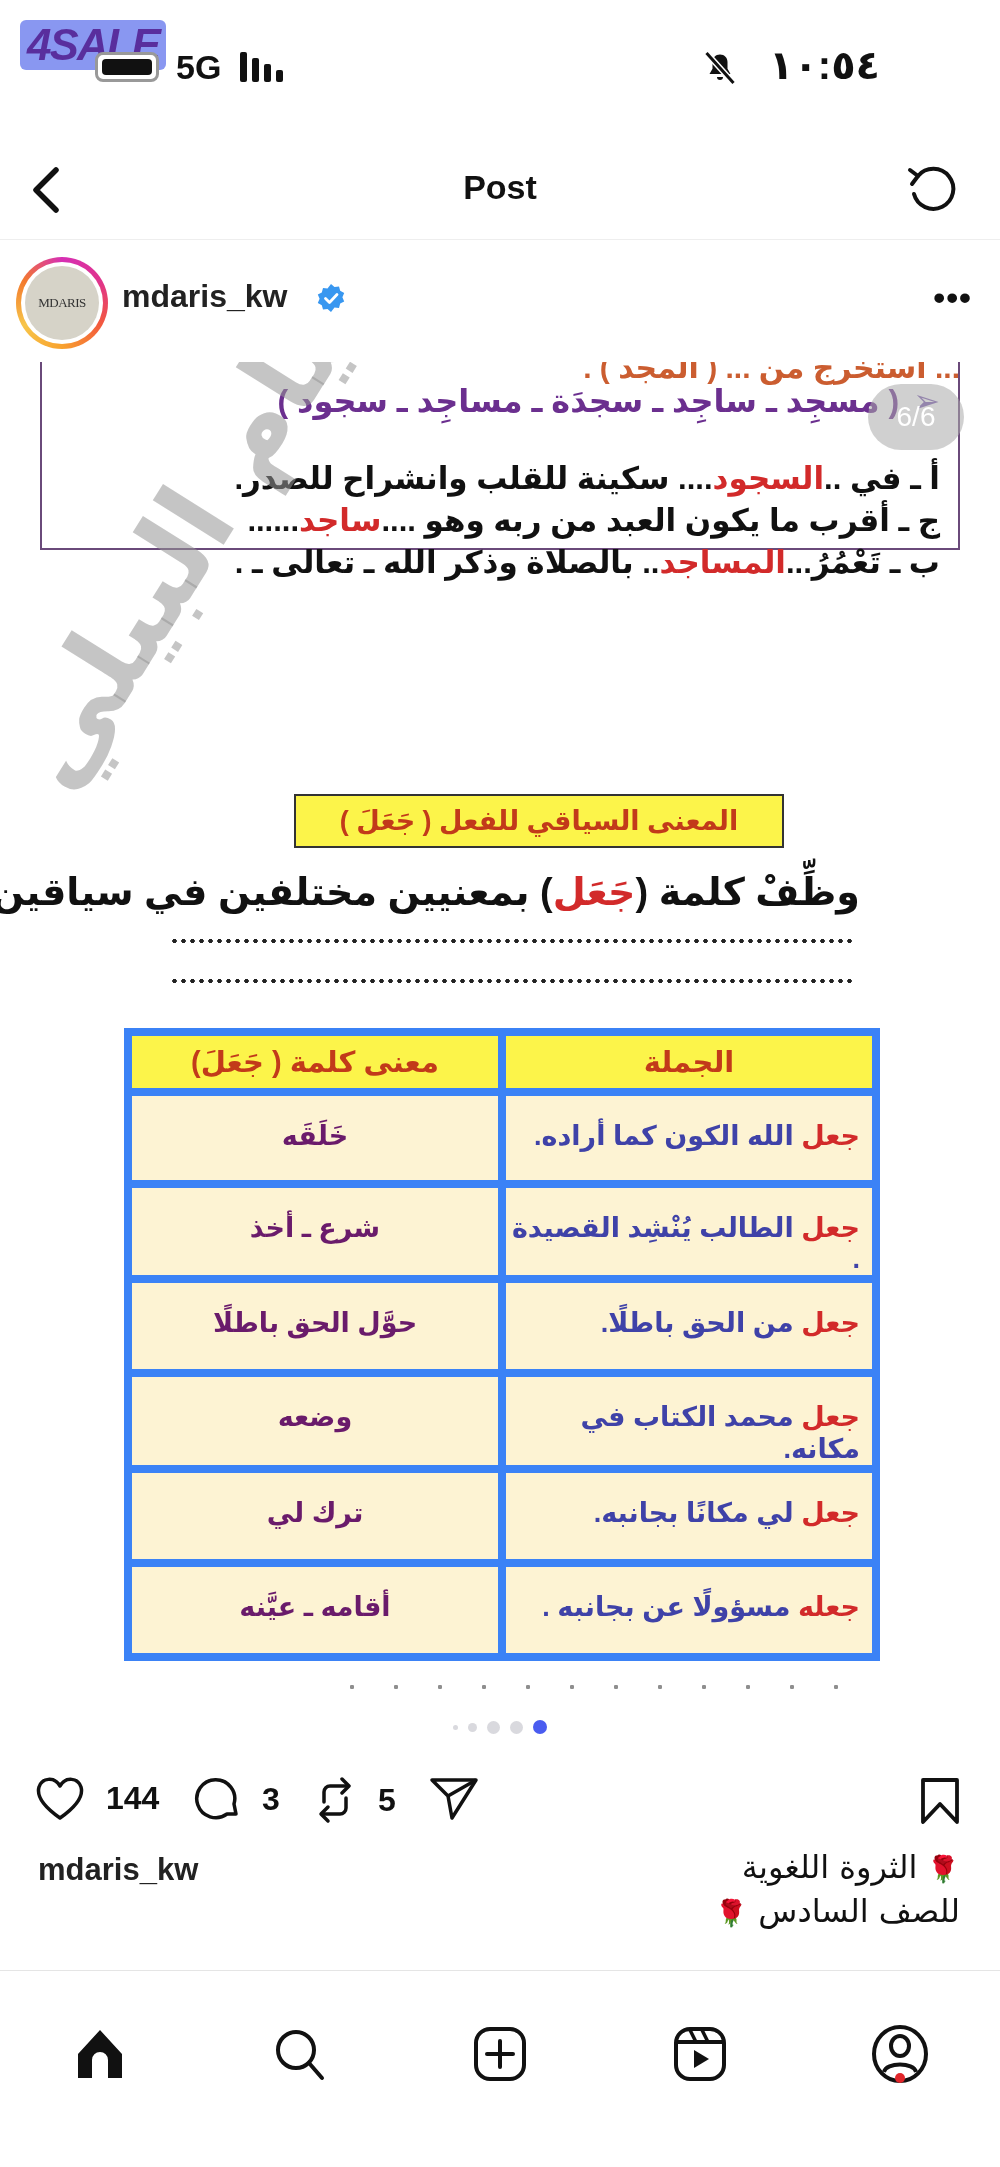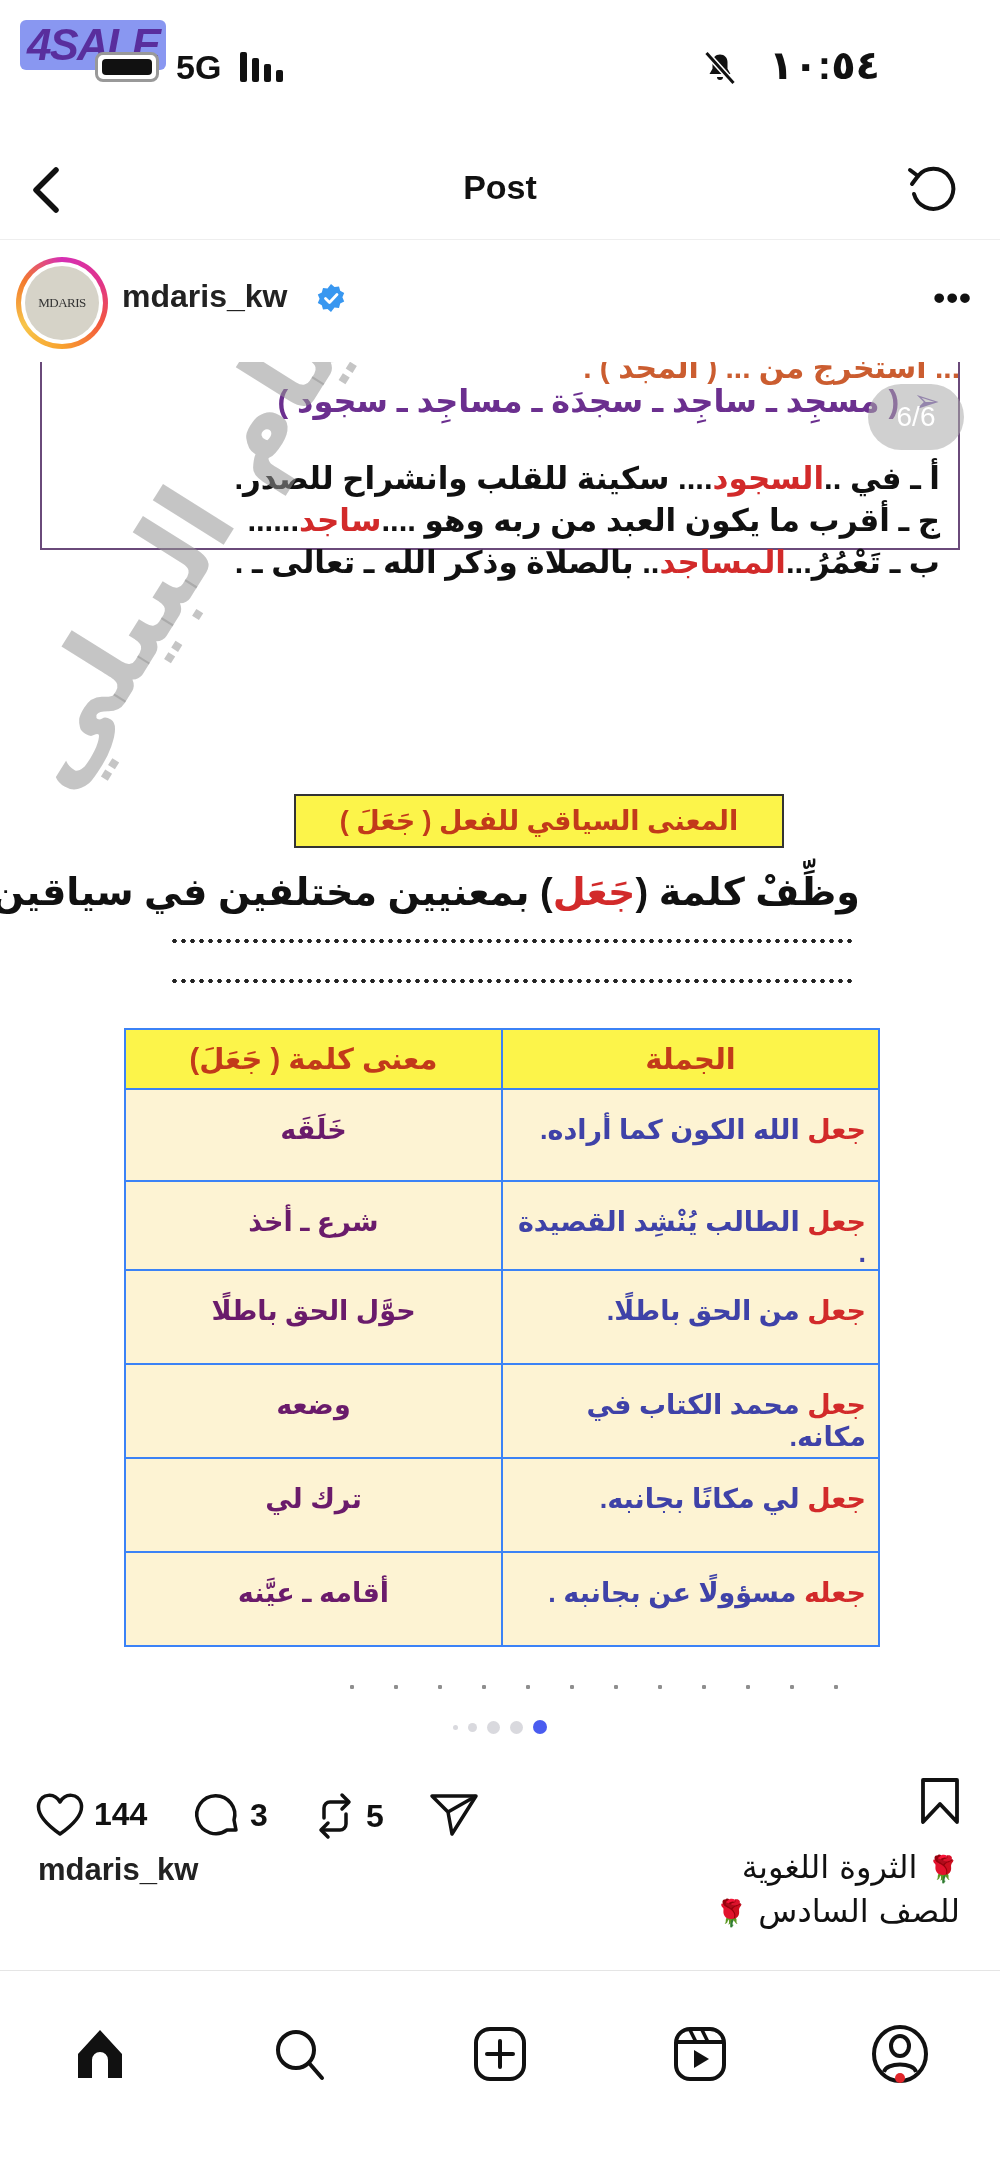--- a/index.html
+++ b/index.html
@@ -51,37 +51,37 @@
 
   .yellow-title { position: absolute; left: 294px; top: 432px; width: 490px; height: 54px; background: #fcf44a; border: 2px solid #333;
     text-align: center; direction: rtl; font-size: 27px; font-weight: 700; color: #c23a1a; line-height: 50px; }
   .instruction { position: absolute; right: 140px; top: 508px; direction: rtl; font-size: 38px; font-weight: 700; color: #111; white-space: nowrap; }
   .instruction .key { color: #d22a2a; }
   .dots-line { position: absolute; left: 170px; width: 684px; height: 6px;
     background-image: radial-gradient(circle, #222 2px, transparent 2.4px); background-size: 9px 6px; }
 
   
   .ws-table { position: absolute; left: 124px; top: 666px; width: 756px; border-collapse: collapse; direction: rtl; }
-  .ws-table th, .ws-table td { border: 2px solid #3b82f6; }
+  .ws-table th, .ws-table td { border: 8px solid #3b82f6; }
   .ws-table th { background: #fcf44a; height: 60px; font-size: 29px; font-weight: 700; color: #c23a1a; }
   .ws-table td { background: #fdf3d3; vertical-align: top; padding-top: 24px; font-size: 27px; font-weight: 700; }
   .ws-table td.sentence { text-align: right; padding-right: 12px; color: #3f42a8; width: 50%; }
   .ws-table td.sentence .verb { color: #d22a2a; }
   .ws-table td.meaning { text-align: center; color: #6a1b6b; width: 50%; }
 
   .cutoff-line { position: absolute; right: 150px; top: 1322px; width: 520px; height: 6px;
     background-image: radial-gradient(circle, #444 2px, transparent 2.4px); background-size: 44px 6px; opacity: .6; }
 
   
   .carousel-dots { position: absolute; top: 1720px; left: 0; width: 1000px; display: flex; justify-content: center; align-items: center; gap: 10px; padding-left: 0; }
   .carousel-dots span { display: block; border-radius: 50%; background: #d9d9de; }
 
   
   .actions { position: absolute; top: 1762px; left: 0; width: 1000px; height: 70px; }
-  .act { position: absolute; top: 28px; display: flex; align-items: center; gap: 8px; }
+  .act { position: absolute; top: 12px; display: flex; align-items: center; gap: 20px; }
   .act svg { display: block; }
   .act .count { font-size: 32px; font-weight: 700; color: #111; }
   .save-btn { position: absolute; right: 38px; top: 14px; }
 
   
   .caption { position: absolute; top: 1842px; left: 0; width: 1000px; height: 100px; }
   .caption-user { position: absolute; left: 38px; top: 10px; font-size: 31px; font-weight: 700; color: #222; }
   .caption-text { position: absolute; right: 40px; top: 4px; direction: rtl; text-align: right; font-size: 32px; line-height: 42px; color: #111; font-family: "DejaVu Sans", sans-serif; }
   .rose { color: #c5171b; font-size: 26px; }
 

